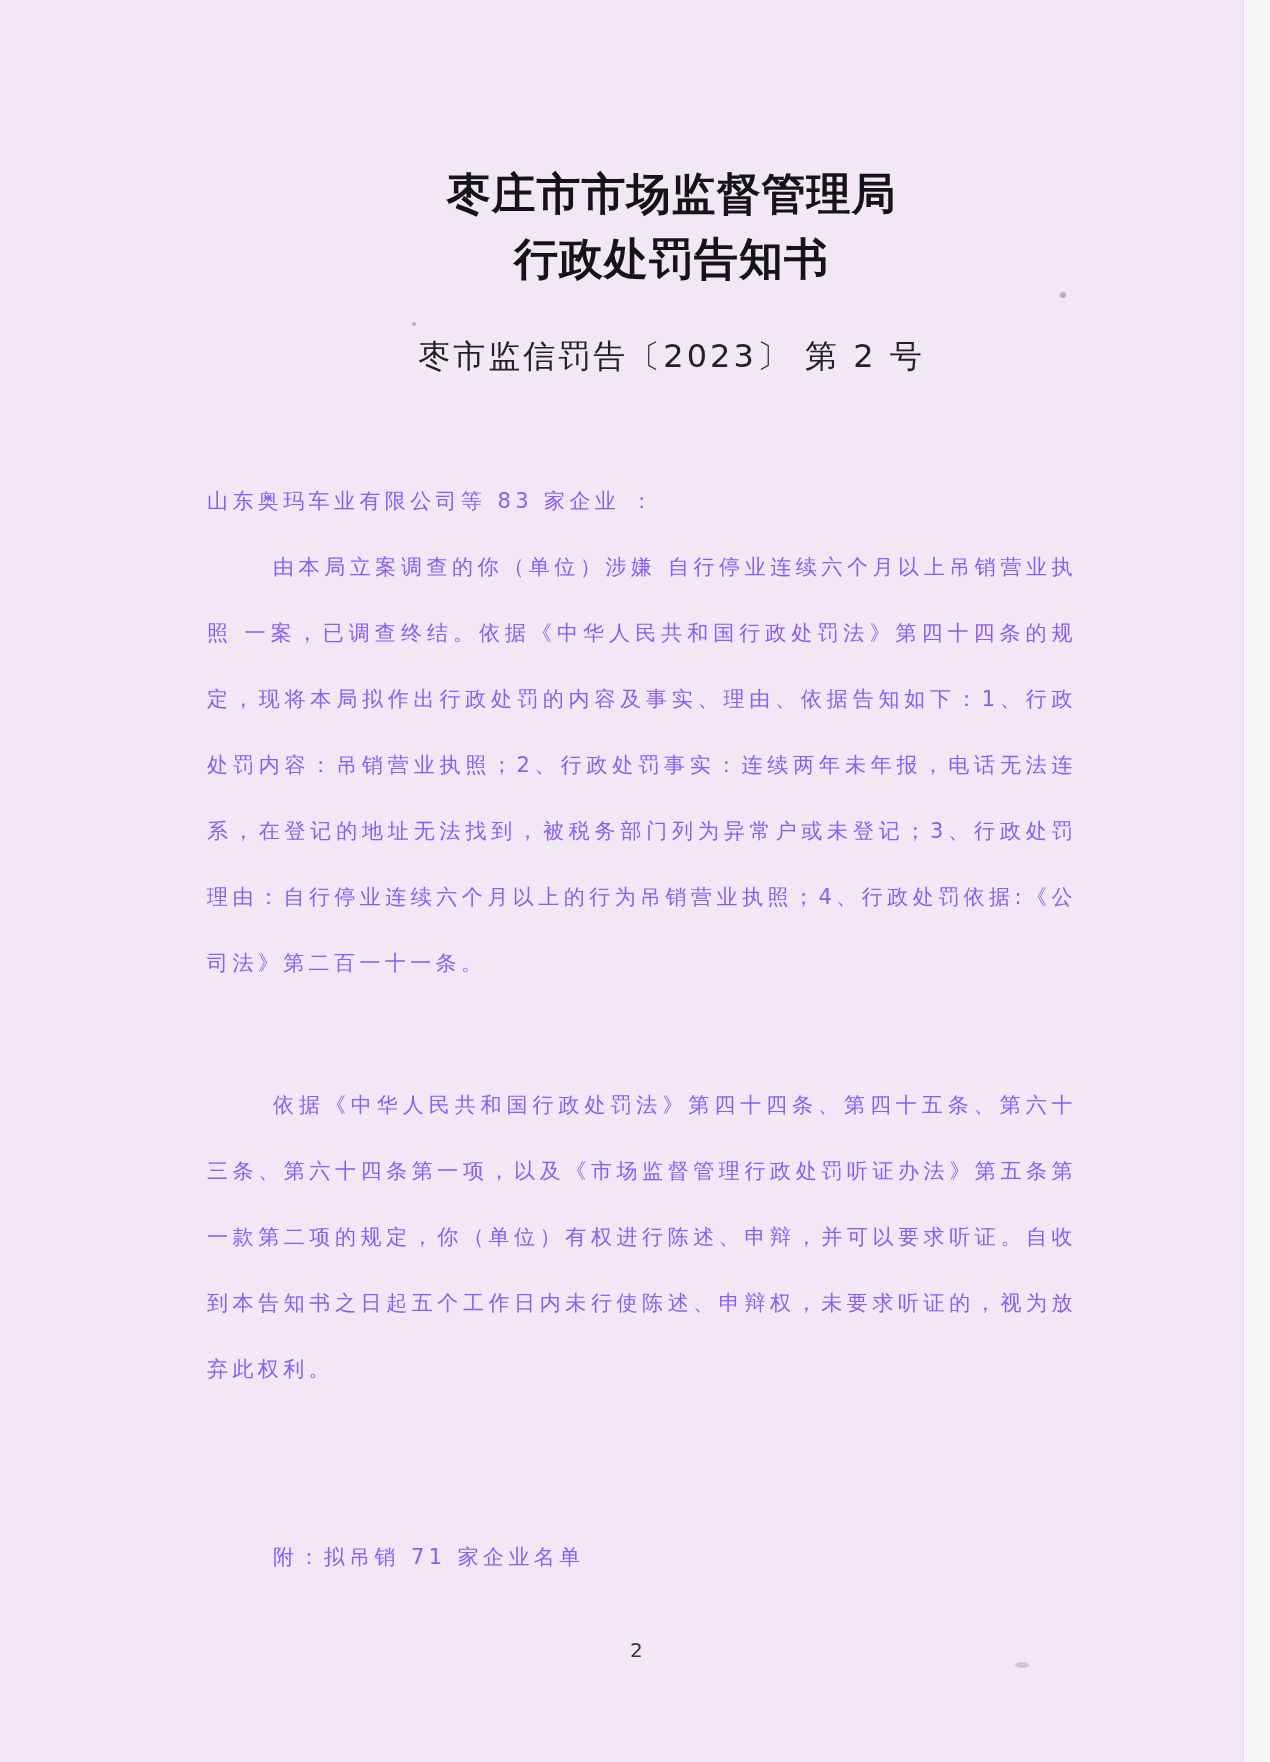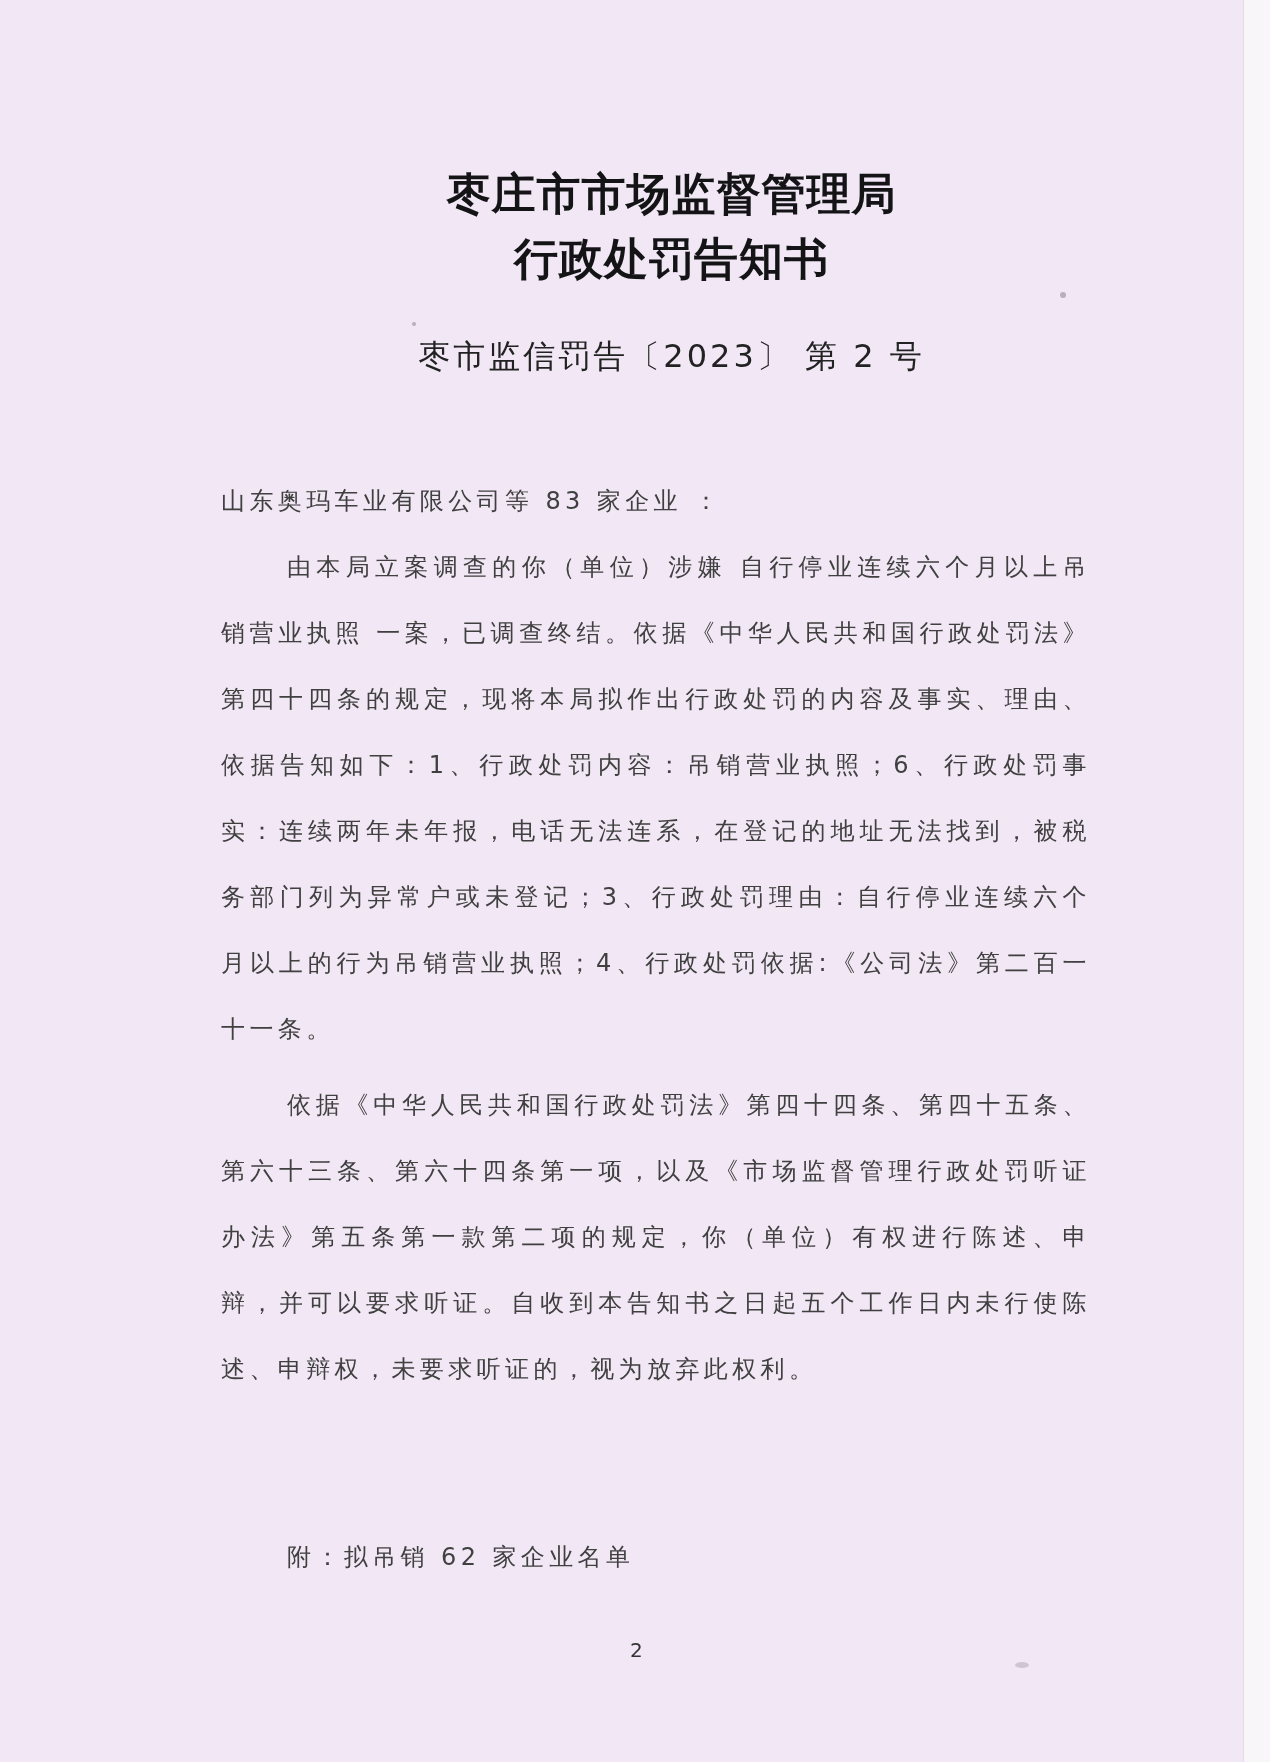--- a/index.html
+++ b/index.html
@@ -54,26 +54,25 @@
       text-align: center;
       font-size: 32px;
       letter-spacing: 3px;
       color: #222;
       margin-left: 50px;
     }
     .body-text {
       position: absolute;
       left: 207px;
       width: 870px;
-      font-size: 24px;
+      font-size: 21px;
       line-height: 66px;
       letter-spacing: 4.4px;
-      color: #404040;
+      color: #8b5cf6;
       text-align: justify;
-      margin-left: 14px;
     }
     .salutation { top: 468px; }
     .p1 { top: 534px; text-indent: 66px; }
     .p2 { top: 1072px; text-indent: 66px; }
     .attach { top: 1524px; text-indent: 66px; }
     .pagenum {
       position: absolute;
       top: 1638px;
       left: 630px;
       font-size: 20px;
@@ -95,19 +94,19 @@
 <span class="speck" style="left:412px;top:322px;width:4px;height:4px;"></span>
 <span class="speck" style="left:1015px;top:1662px;width:14px;height:6px;opacity:0.6;"></span>
 
 <div class="title t1">枣庄市市场监督管理局</div>
 <div class="title t2">行政处罚告知书</div>
 
 <div class="docnum">枣市监信罚告〔2023〕 第 2 号</div>
 
 <div class="body-text salutation">山东奥玛车业有限公司等 83 家企业 ：</div>
 
-<div class="body-text p1">由本局立案调查的你（单位）涉嫌 自行停业连续六个月以上吊销营业执照 一案，已调查终结。依据《中华人民共和国行政处罚法》第四十四条的规定，现将本局拟作出行政处罚的内容及事实、理由、依据告知如下：1、行政处罚内容：吊销营业执照；6、行政处罚事实：连续两年未年报，电话无法连系，在登记的地址无法找到，被税务部门列为异常户或未登记；3、行政处罚理由：自行停业连续六个月以上的行为吊销营业执照；4、行政处罚依据:《公司法》第二百一十一条。</div>
+<div class="body-text p1">由本局立案调查的你（单位）涉嫌 自行停业连续六个月以上吊销营业执照 一案，已调查终结。依据《中华人民共和国行政处罚法》第四十四条的规定，现将本局拟作出行政处罚的内容及事实、理由、依据告知如下：1、行政处罚内容：吊销营业执照；2、行政处罚事实：连续两年未年报，电话无法连系，在登记的地址无法找到，被税务部门列为异常户或未登记；3、行政处罚理由：自行停业连续六个月以上的行为吊销营业执照；4、行政处罚依据:《公司法》第二百一十一条。</div>
 
 <div class="body-text p2">依据《中华人民共和国行政处罚法》第四十四条、第四十五条、第六十三条、第六十四条第一项，以及《市场监督管理行政处罚听证办法》第五条第一款第二项的规定，你（单位）有权进行陈述、申辩，并可以要求听证。自收到本告知书之日起五个工作日内未行使陈述、申辩权，未要求听证的，视为放弃此权利。</div>
 
-<div class="body-text attach">附：拟吊销 62 家企业名单</div>
+<div class="body-text attach">附：拟吊销 71 家企业名单</div>
 
 <div class="pagenum">2</div>
 
 </body></html>

